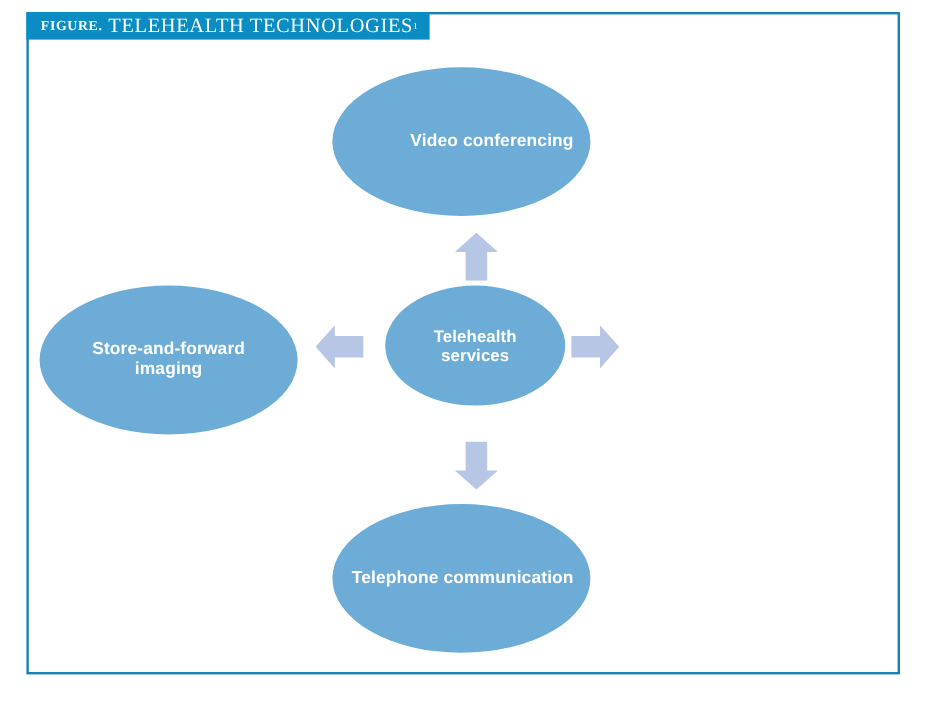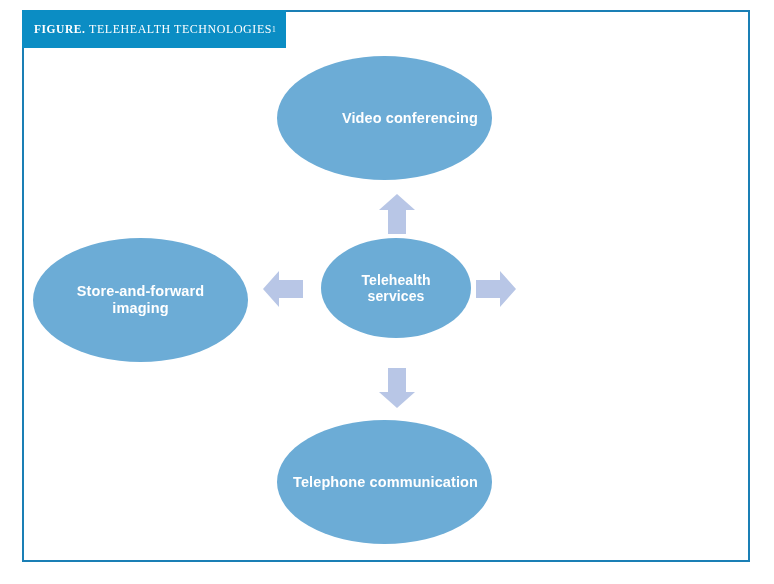--- a/index.html
+++ b/index.html
@@ -33,31 +33,31 @@
     box-sizing: border-box;
     border: 2px solid #1a7fb5;
     background: #ffffff;
   }
 
   
   .caption-bar {
     position: absolute;
     left: 22px;
     top: 10px;
-    height: 38px;
+    height: 23px;
     background: #0b8dc4;
     display: flex;
     align-items: center;
     padding: 0 10px 0 12px;
     box-sizing: border-box;
     white-space: nowrap;
   }
   .caption-text {
     font-family: "Liberation Serif", serif;
-    font-size: 12px;
+    font-size: 17px;
     letter-spacing: 0.55px;
     color: #ffffff;
   }
   .caption-label {
     font-family: "Liberation Serif", serif;
     font-size: 11.5px;
     letter-spacing: 0.55px;
     font-weight: bold;
     color: #ffffff;
   }

